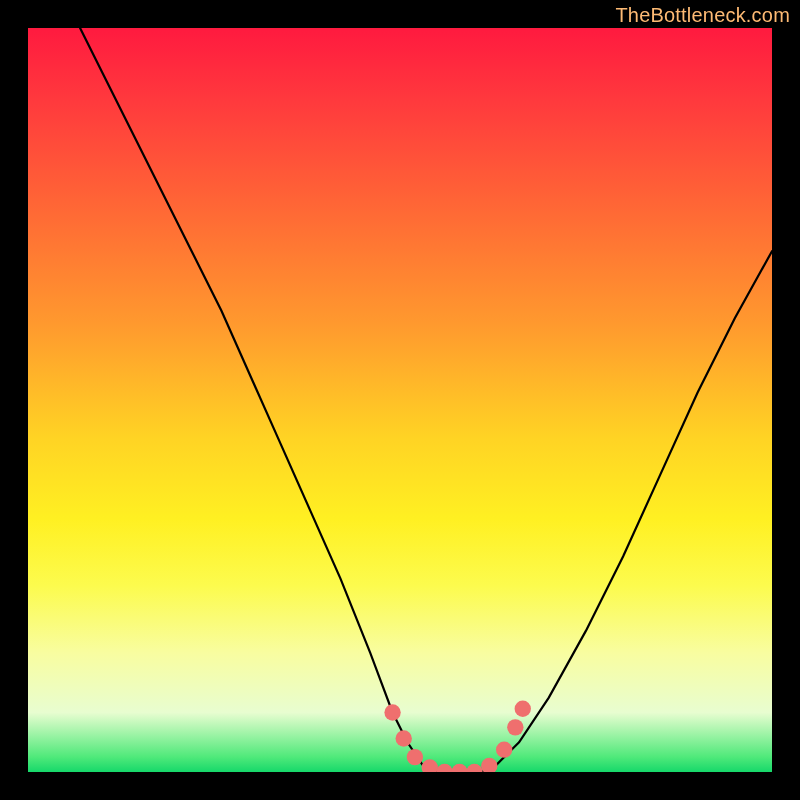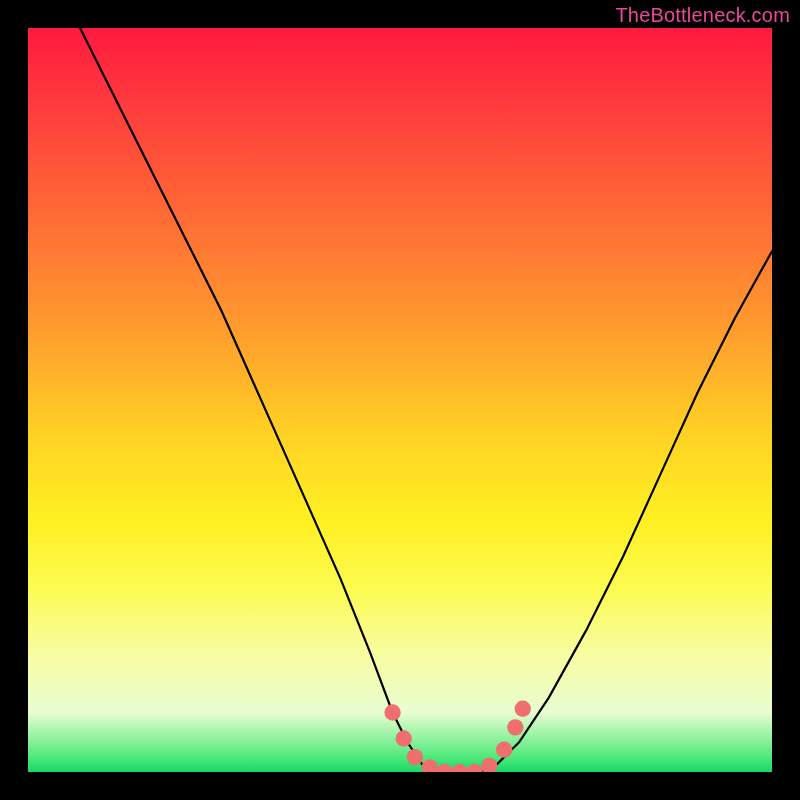--- a/index.html
+++ b/index.html
@@ -57,21 +57,21 @@
     stroke-width: 2.2;
     stroke-linecap: round;
   }
   .marker {
     fill: #ef6f6e;
   }
   .watermark {
     position: absolute;
     top: 4px;
     right: 10px;
-    color: #ec4899;
+    color: #fdba74;
     font-size: 20px;
     font-weight: 500;
     letter-spacing: 0.2px;
     user-select: none;
   }
 </style>
 </head>
 <body>
 
 <div class="frame">

